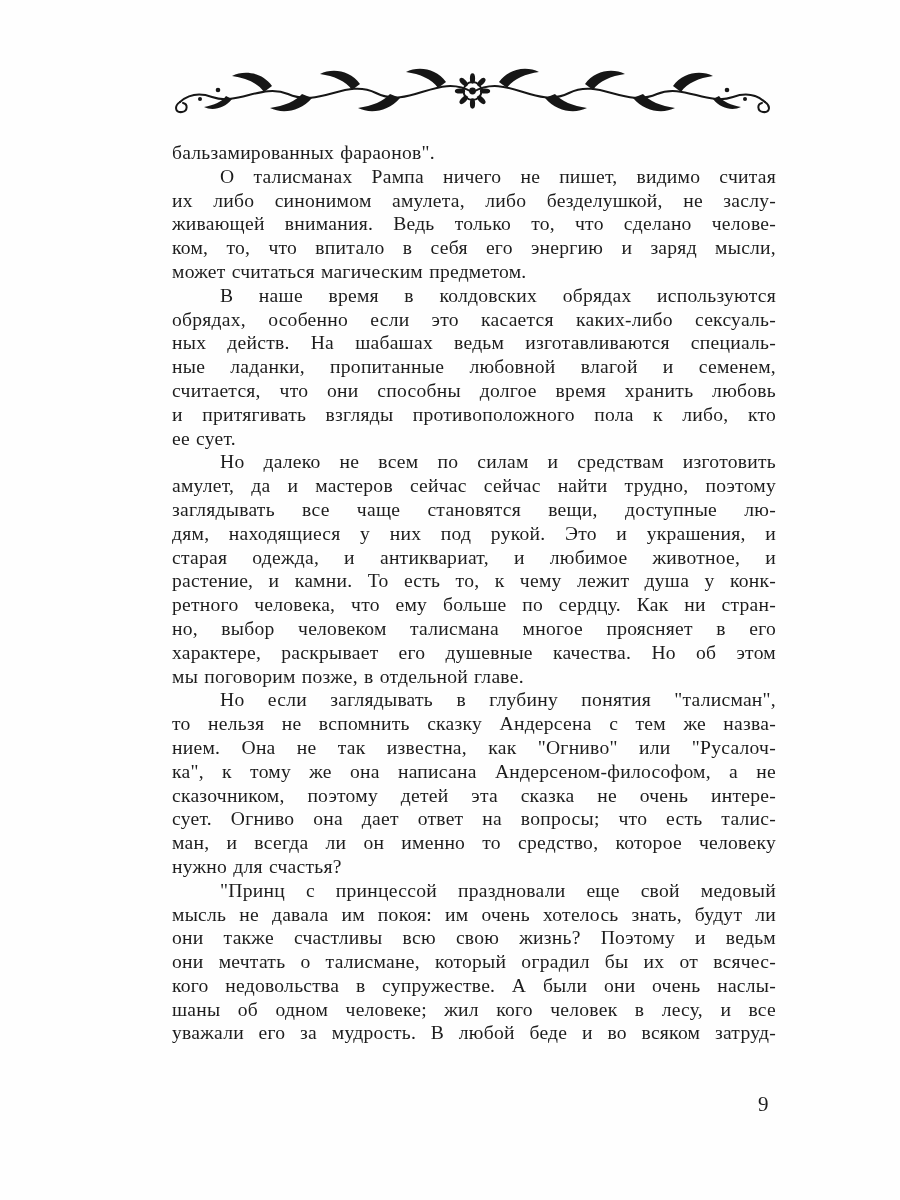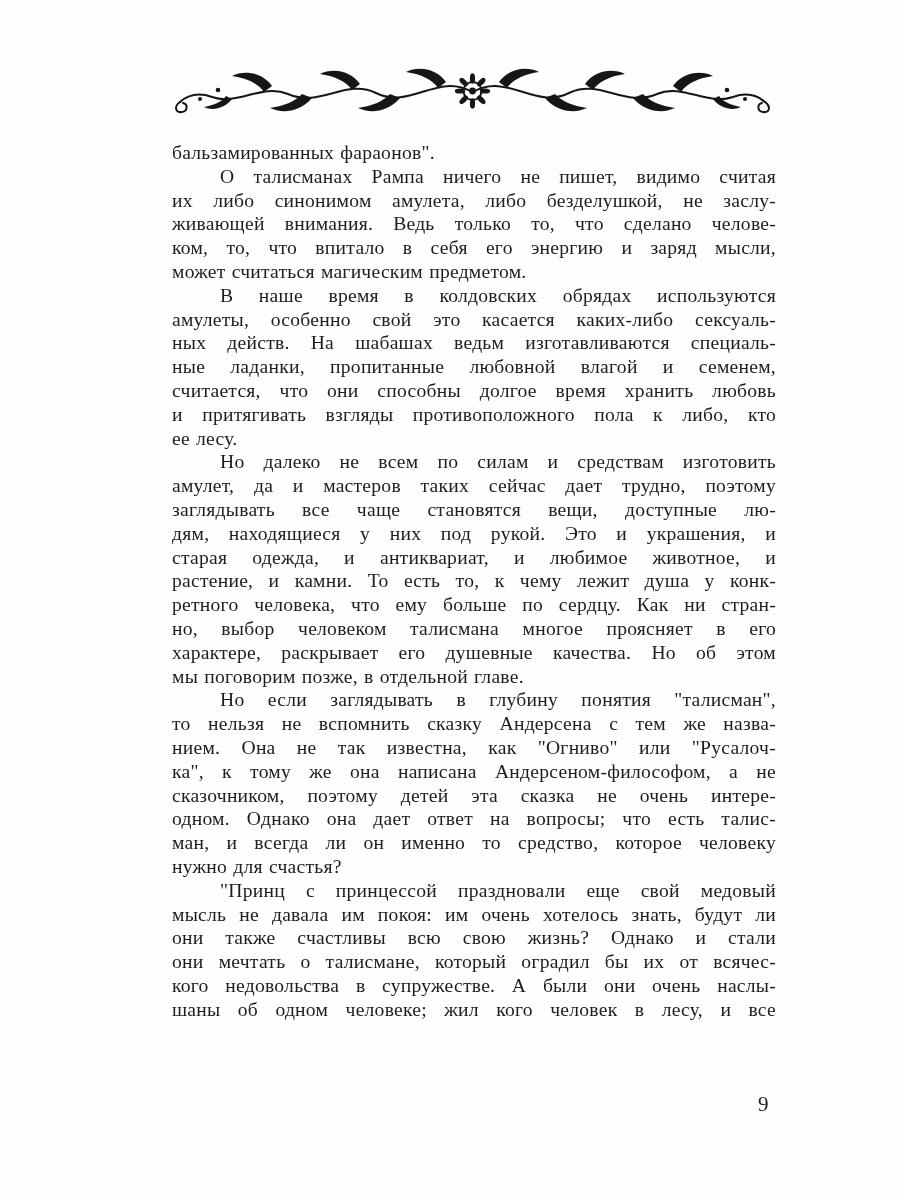--- a/index.html
+++ b/index.html
@@ -95,47 +95,48 @@
   </div>
 
   <div class="text-block">
       <div class="line">бальзамированных  фараонов".</div>
       <div class="line indent just">О талисманах Рампа ничего не пишет, видимо считая</div>
       <div class="line just">их либо синонимом амулета, либо безделушкой, не заслу-</div>
       <div class="line just">живающей внимания. Ведь только то, что сделано челове-</div>
       <div class="line just">ком, то, что впитало в себя его энергию и заряд мысли,</div>
       <div class="line">может считаться магическим предметом.</div>
       <div class="line indent just">В наше время в колдовских обрядах используются</div>
-      <div class="line just">амулеты, особенно свой это касается каких-либо сексуаль-</div>
+      <div class="line just">обрядах, особенно если это касается каких-либо сексуаль-</div>
       <div class="line just">ных действ. На шабашах ведьм изготавливаются специаль-</div>
       <div class="line just">ные ладанки, пропитанные любовной влагой и семенем,</div>
       <div class="line just">считается, что они способны долгое время хранить любовь</div>
       <div class="line just">и притягивать взгляды противоположного пола к либо, кто</div>
-      <div class="line">ее лесу.</div>
+      <div class="line">ее сует.</div>
       <div class="line indent just">Но далеко не всем по силам и средствам изготовить</div>
-      <div class="line just">амулет, да и мастеров таких сейчас дает трудно, поэтому</div>
+      <div class="line just">амулет, да и мастеров сейчас сейчас найти трудно, поэтому</div>
       <div class="line just">заглядывать все чаще становятся вещи, доступные лю-</div>
       <div class="line just">дям, находящиеся у них под рукой. Это и украшения, и</div>
       <div class="line just">старая одежда, и антиквариат, и любимое животное, и</div>
       <div class="line just">растение, и камни. То есть то, к чему лежит душа у конк-</div>
       <div class="line just">ретного человека, что ему больше по сердцу. Как ни стран-</div>
       <div class="line just">но, выбор человеком талисмана многое проясняет в его</div>
       <div class="line just">характере, раскрывает его душевные качества. Но об этом</div>
       <div class="line">мы поговорим позже, в отдельной главе.</div>
       <div class="line indent just">Но если заглядывать в глубину понятия "талисман",</div>
       <div class="line just">то нельзя не вспомнить сказку Андерсена с тем же назва-</div>
       <div class="line just">нием. Она не так известна, как "Огниво" или "Русалоч-</div>
       <div class="line just">ка", к тому же она написана Андерсеном-философом, а не</div>
       <div class="line just">сказочником, поэтому детей эта сказка не очень интере-</div>
-      <div class="line just">одном. Однако она дает ответ на вопросы; что есть талис-</div>
+      <div class="line just">сует. Огниво она дает ответ на вопросы; что есть талис-</div>
       <div class="line just">ман, и всегда ли он именно то средство, которое человеку</div>
       <div class="line">нужно для счастья?</div>
       <div class="line indent just">"Принц с принцессой праздновали еще свой медовый</div>
       <div class="line just">мысль не давала им покоя: им очень хотелось знать, будут ли</div>
-      <div class="line just">они также счастливы всю свою жизнь? Однако и стали</div>
+      <div class="line just">они также счастливы всю свою жизнь? Поэтому и ведьм</div>
       <div class="line just">они мечтать о талисмане, который оградил бы их от всячес-</div>
       <div class="line just">кого недовольства в супружестве. А были они очень наслы-</div>
       <div class="line just">шаны об одном человеке; жил кого человек в лесу, и все</div>
+      <div class="line just">уважали его за мудрость. В любой беде и во всяком затруд-</div>
     </div>
 
   <div class="page-number">9</div>
 
 </div>
 
 </body></html>

